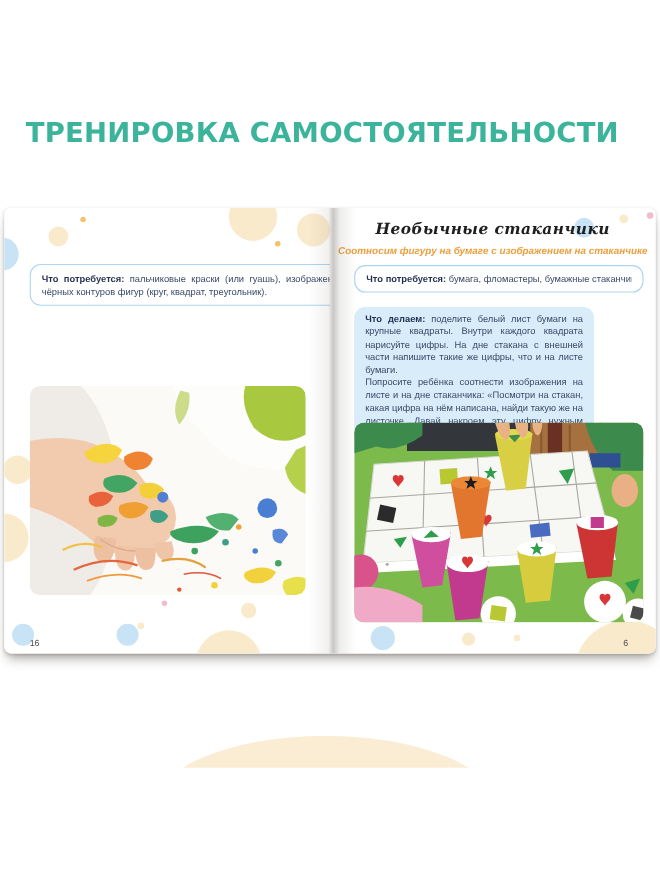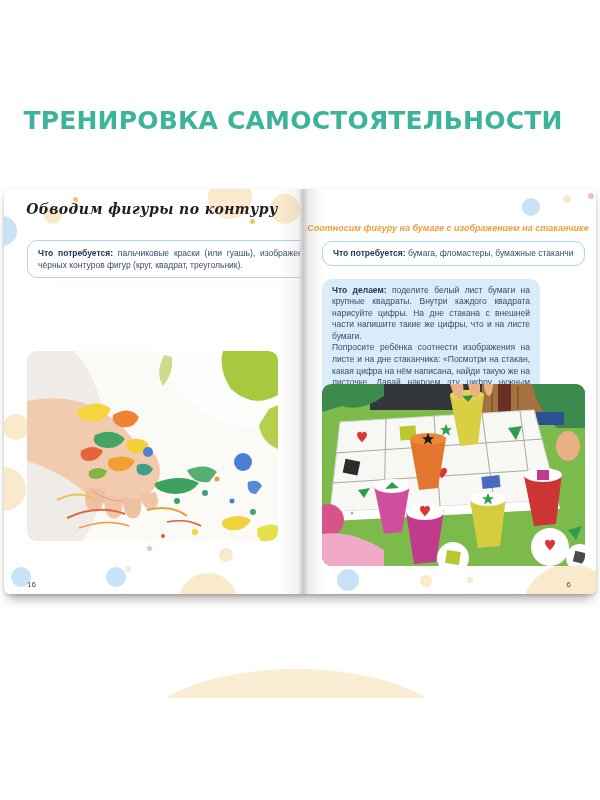--- a/index.html
+++ b/index.html
@@ -91,21 +91,20 @@
     <span class="dot o" style="left:246px;top:30px;width:5px;height:5px"></span>
     <span class="dot c" style="left:-1px;top:225px;width:26px;height:26px"></span>
     <span class="dot c" style="left:-22px;top:278px;width:44px;height:44px"></span>
     <span class="dot p" style="left:143px;top:357px;width:5px;height:5px"></span>
     <span class="dot c" style="left:215px;top:359px;width:14px;height:14px"></span>
     <span class="dot c" style="left:121px;top:377px;width:6px;height:6px"></span>
     <span class="dot b" style="left:7px;top:378px;width:20px;height:20px"></span>
     <span class="dot b" style="left:102px;top:378px;width:20px;height:20px"></span>
     <span class="dot c" style="left:174px;top:384px;width:60px;height:60px"></span>
 
-    <h2 class="activity-title">Обводим фигуры по контуру</h2>
 
     <div class="box outline">
       <p><b>Что потребуется:</b><span> пальчиковые краски (или гуашь), изображения чёрных контуров фигур (круг, квадрат, треугольник).</span></p>
     </div>
 
 
     <figure class="photo">
       <svg width="251" height="190" viewBox="0 0 251 190">
         <defs>
           <clipPath id="clipL">
@@ -166,20 +165,21 @@
 
   <section class="page right">
     <span class="dot b" style="left:222px;top:9px;width:18px;height:18px"></span>
     <span class="dot c" style="left:263px;top:6px;width:8px;height:8px"></span>
     <span class="dot p" style="left:288px;top:4px;width:6px;height:6px"></span>
     <span class="dot b" style="left:37px;top:380px;width:22px;height:22px"></span>
     <span class="dot c" style="left:120px;top:386px;width:12px;height:12px"></span>
     <span class="dot c" style="left:167px;top:388px;width:6px;height:6px"></span>
     <span class="dot c" style="left:222px;top:375px;width:96px;height:96px"></span>
 
+    <h2 class="activity-title">Необычные стаканчики</h2>
     <p class="subtitle">Соотносим фигуру на бумаге с изображением на стаканчике</p>
 
     <div class="box outline">
       <p class="oneline"><b>Что потребуется:</b><span> бумага, фломастеры, бумажные стаканчики.</span></p>
     </div>
 
     <div class="box filled">
       <p><b>Что делаем:</b><span> поделите белый лист бумаги на крупные квадраты. Внутри каждого квадрата нарисуйте цифры. На дне стакана с внешней части напишите такие же цифры, что и на листе бумаги.</span></p>
       <p><span>Попросите ребёнка соотнести изображения на листе и на дне стаканчика: «Посмотри на стакан, какая цифра на нём написана, найди такую же на листочке. Давай накроем эту цифру нужным стаканчиком».</span></p>
     </div>

